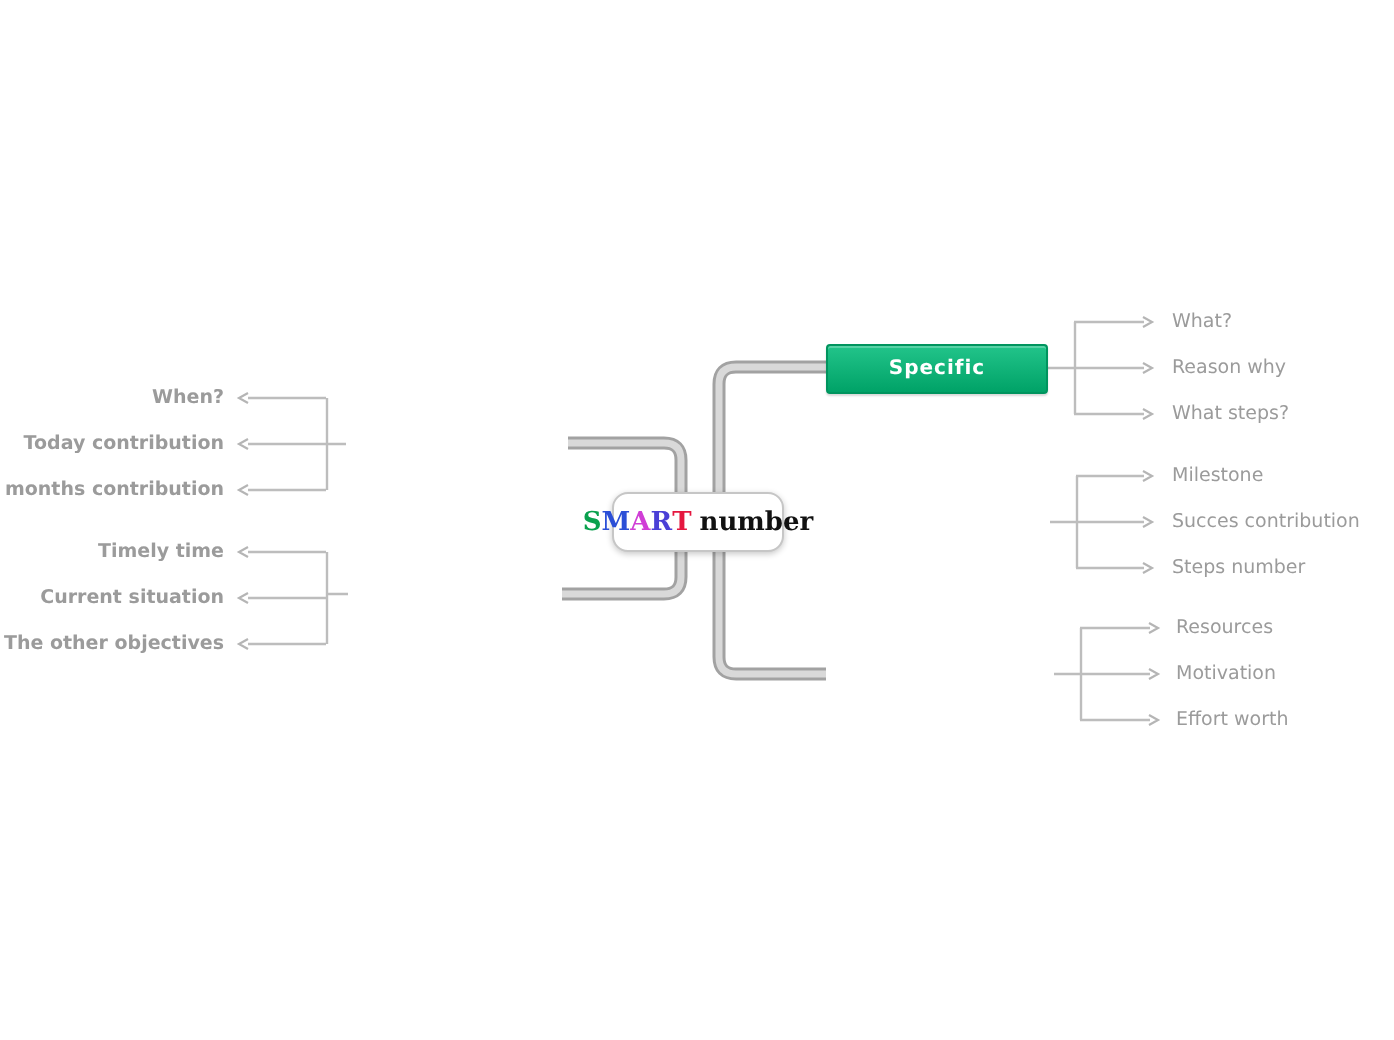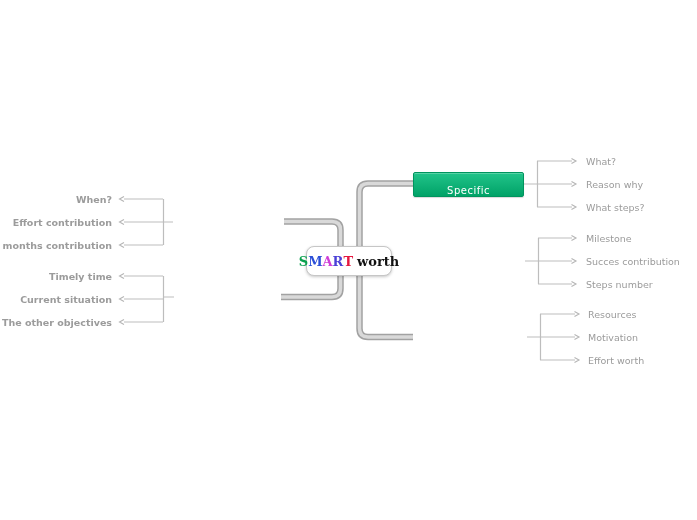--- a/index.html
+++ b/index.html
@@ -11,22 +11,22 @@
     font-family:"DejaVu Sans", sans-serif;
   }
   svg.wires{position:absolute;left:0;top:0;z-index:1;}
   .tube-outer{fill:none;stroke:#a2a2a2;stroke-width:6.5;}
   .tube-inner{fill:none;stroke:#d9d9d9;stroke-width:3.5;}
   .thin{fill:none;stroke:#bdbdbd;stroke-width:1.2;}
   .arrow{fill:none;stroke:#b5b5b5;stroke-width:1.1;}
 
   .node{
     position:absolute;z-index:2;
-    display:flex;align-items:flex-end;justify-content:center;
-    color:#ffffff;font-weight:normal;font-size:10px;
+    display:flex;align-items:center;justify-content:center;
+    color:#ffffff;font-weight:bold;font-size:10px;
     letter-spacing:0.5px;border-radius:2px;
     box-shadow:0 1px 1px rgba(0,0,0,0.15), inset 0 1px 0 rgba(255,255,255,0.25);
     cursor:pointer;
   }
   .node-timely{left:173px;top:210px;width:111px;height:23px;background:linear-gradient(#da5c53,#c23a31);border:1px solid #b2342c;}
   .node-relevant{left:174px;top:286px;width:107px;height:23px;background:linear-gradient(#de95a9,#ca7089);border:1px solid #bc677f;}
   .node-specific{left:413px;top:172px;width:109px;height:23px;background:linear-gradient(#22c48a,#00a267);border:1px solid #00945e;}
   .node-measurable{left:413px;top:249px;width:112px;height:23px;background:linear-gradient(#209fdc,#0b6ead);border:1px solid #0a639c;}
   .node-achievable{left:413px;top:325px;width:114px;height:23px;background:linear-gradient(#b684ec,#9a5ddd);border:1px solid #8e53cf;}
 
@@ -95,40 +95,40 @@
       <path class="arrow" d="M124 273.5 L119.5 276 L124 278.5 M124 296.5 L119.5 299 L124 301.5 M124 319.5 L119.5 322 L124 324.5"></path>
     </g>
   </svg>
 
   <div class="center-node">
     <span class="L0">S</span>
       <span class="L1">M</span>
       <span class="L2">A</span>
       <span class="L3">R</span>
       <span class="L4">T</span>
-      <span class="suffix">worth</span>
+      <span class="suffix">number</span>
   </div>
 
   <div class="node node-specific">
     <span>Specific</span>
   </div>
 
   <div class="leaf" style="left:586px;top:161px">What?</div>
   <div class="leaf" style="left:586px;top:184px">Reason why</div>
   <div class="leaf" style="left:586px;top:207px">What steps?</div>
 
   <div class="leaf" style="left:586px;top:238px">Milestone</div>
   <div class="leaf" style="left:586px;top:261px">Succes contribution</div>
   <div class="leaf" style="left:586px;top:284px">Steps number</div>
 
   <div class="leaf" style="left:588px;top:314px">Resources</div>
   <div class="leaf" style="left:588px;top:337px">Motivation</div>
   <div class="leaf" style="left:588px;top:360px">Effort worth</div>
 
   <div class="leaf left" style="right:585px;top:199px">When?</div>
-  <div class="leaf left" style="right:585px;top:222px">Effort contribution</div>
+  <div class="leaf left" style="right:585px;top:222px">Today contribution</div>
   <div class="leaf left" style="right:585px;top:245px">Two months contribution</div>
 
   <div class="leaf left" style="right:585px;top:276px">Timely time</div>
   <div class="leaf left" style="right:585px;top:299px">Current situation</div>
   <div class="leaf left" style="right:585px;top:322px">The other objectives</div>
 
 </div>
 
 </body></html>

